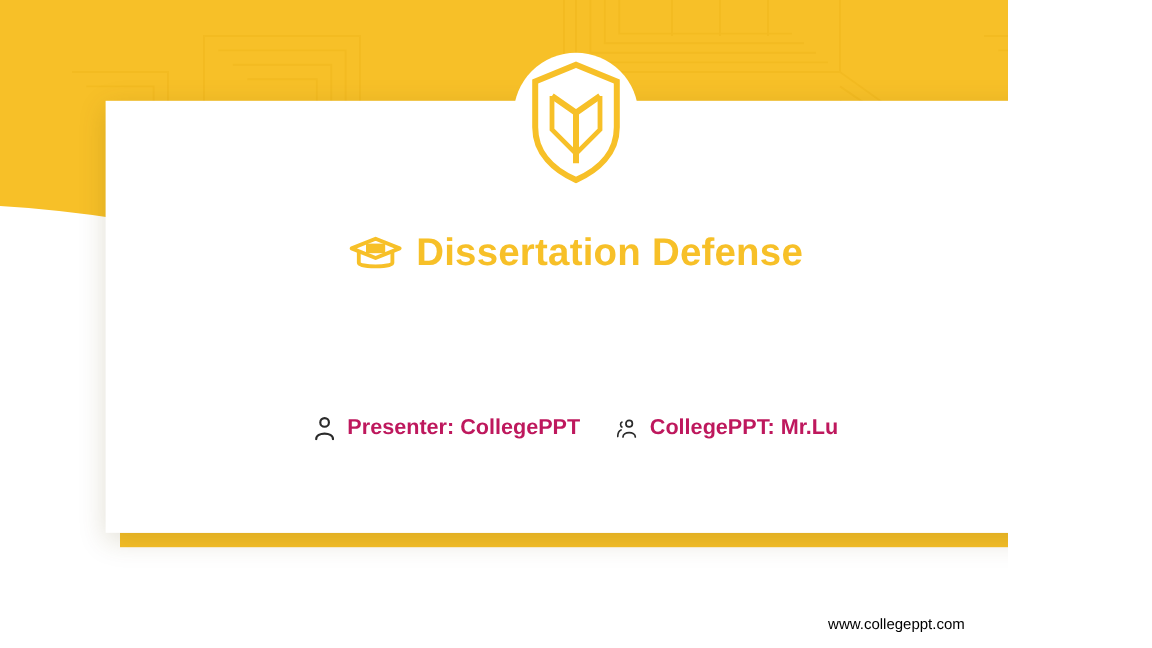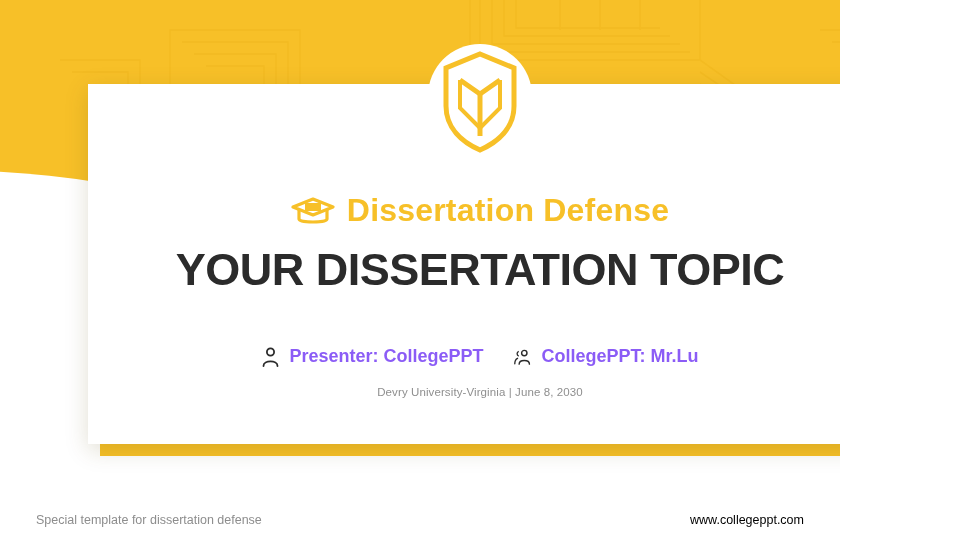--- a/index.html
+++ b/index.html
@@ -144,21 +144,21 @@
     gap: 30px;
   }
   .person {
     display: flex;
     align-items: center;
     gap: 9px;
   }
   .person-label {
     font-size: 18px;
     font-weight: bold;
-    color: #8b5cf6;
+    color: #be185d;
     white-space: nowrap;
   }
   .person-icon {
     width: 19px;
     height: 20px;
     flex: 0 0 auto;
   }
   .meta-line {
     position: absolute;
     left: 0;
@@ -240,40 +240,37 @@
 
     <div class="subtitle-row">
       <svg class="cap-icon" viewBox="0 0 44 30">
         <path d="M22 3 L42 11 L22 19 L2 11 Z" fill="none" stroke="#f7c028" stroke-width="3.2" stroke-linejoin="round"></path>
         <rect x="14" y="7" width="16" height="8" fill="#f7c028"></rect>
         <path d="M8 14 L8 23 C8 27 36 27 36 23 L36 14" fill="none" stroke="#f7c028" stroke-width="3.2" stroke-linecap="round"></path>
       </svg>
       <div class="subtitle-text">Dissertation Defense</div>
     </div>
 
-    <div class="main-title">YOUR DISSERTATION TOPIC</div>
 
     <div class="people-row">
       <div class="person">
         <svg class="person-icon" viewBox="0 0 19 20">
           <circle cx="9.5" cy="5" r="3.6" fill="none" stroke="#2b2b2b" stroke-width="1.8"></circle>
           <path d="M2.5 19 C2.5 12.8 16.5 12.8 16.5 19" fill="none" stroke="#2b2b2b" stroke-width="1.8" stroke-linecap="round"></path>
         </svg>
         <div class="person-label">Presenter: CollegePPT</div>
       </div>
       <div class="person">
         <svg class="person-icon" viewBox="0 0 24 20">
           <circle cx="13" cy="5" r="3.4" fill="none" stroke="#2b2b2b" stroke-width="1.8"></circle>
           <path d="M6.5 19 C6.5 12.8 19.5 12.8 19.5 19" fill="none" stroke="#2b2b2b" stroke-width="1.8" stroke-linecap="round"></path>
           <path d="M6 3 A3.2 3.2 0 0 0 6 9" fill="none" stroke="#2b2b2b" stroke-width="1.7"></path>
           <path d="M4.5 11.6 C2 12.6 1 15.4 1 18.6" fill="none" stroke="#2b2b2b" stroke-width="1.7" stroke-linecap="round"></path>
         </svg>
         <div class="person-label">CollegePPT: Mr.Lu</div>
       </div>
     </div>
 
-    <div class="meta-line">Devry University-Virginia | June 8, 2030</div>
   </div>
 
-  <div class="footer-left">Special template for dissertation defense</div>
   <div class="footer-right">www.collegeppt.com</div>
 
 </div>
 
 </body></html>

